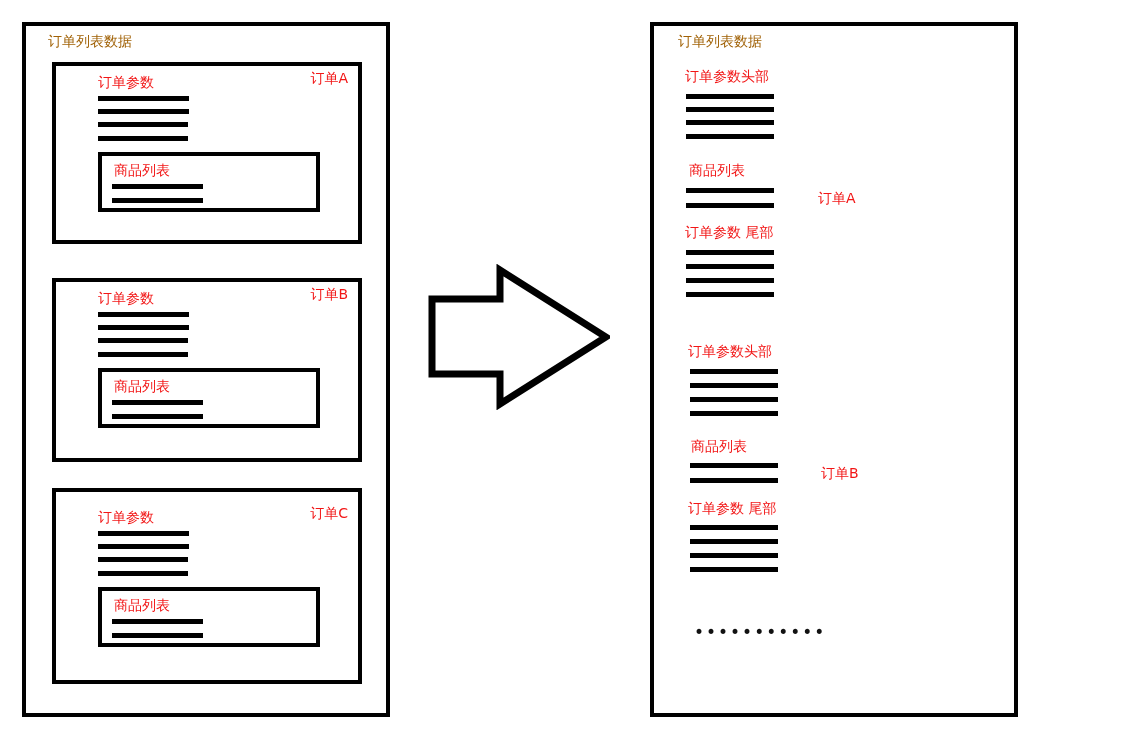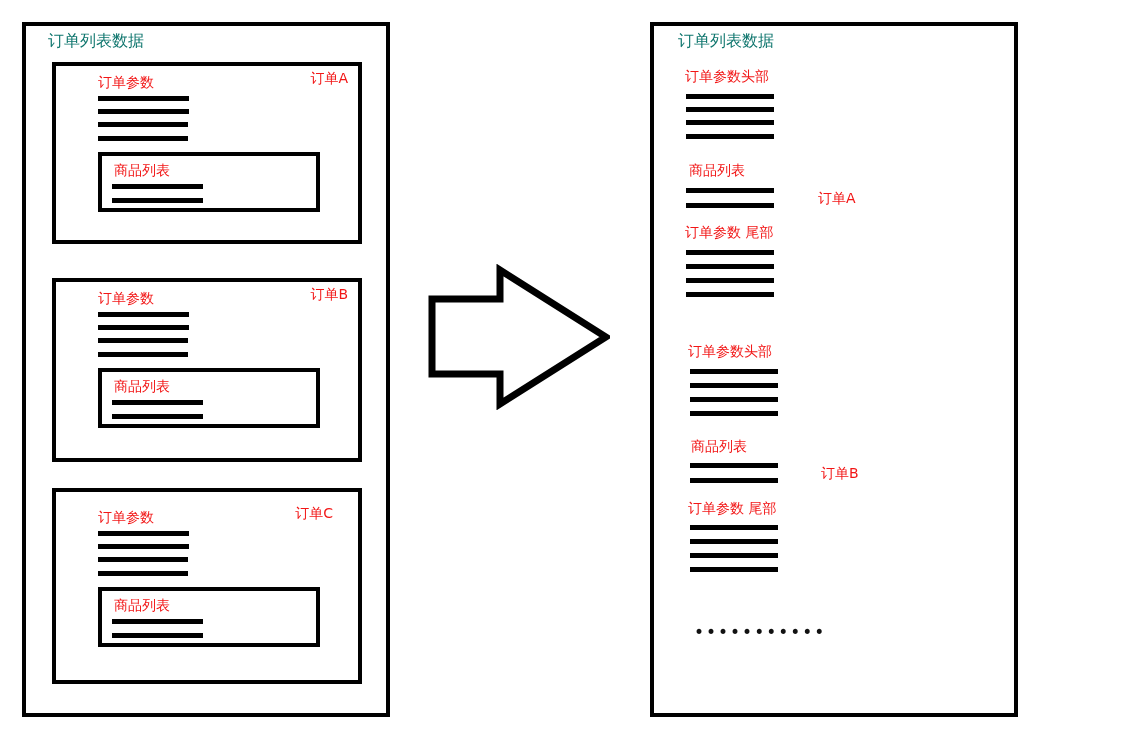--- a/index.html
+++ b/index.html
@@ -21,22 +21,22 @@
 
   
   .panel {
     position: absolute;
     border: 4px solid #000000;
     background: #ffffff;
     box-sizing: border-box;
   }
   .panel-title {
     position: absolute;
-    color: #0f766e;
-    font-size: 16px;
+    color: #a16207;
+    font-size: 14px;
     line-height: 16px;
     white-space: nowrap;
   }
   .card {
     position: absolute;
     border: 4px solid #000000;
     background: #ffffff;
     box-sizing: border-box;
   }
   .lbl {
@@ -112,21 +112,21 @@
     <div class="bar" style="left:42px; top:70px; width:90px;"></div>
     <div class="subbox" style="left:42px; top:86px; width:222px; height:60px;">
       <div class="lbl" style="left:12px; top:6px;">商品列表</div>
       <div class="bar" style="left:10px; top:28px; width:91px;"></div>
       <div class="bar" style="left:10px; top:42px; width:91px;"></div>
     </div>
   </div>
 
   <div class="card" style="left:52px; top:488px; width:310px; height:196px;">
     <div class="lbl" style="left:42px; top:17px;">订单参数</div>
-    <div class="lbl" style="right:25px; top:13px;">订单C</div>
+    <div class="lbl" style="right:10px; top:13px;">订单C</div>
     <div class="bar" style="left:42px; top:39px; width:91px;"></div>
     <div class="bar" style="left:42px; top:52px; width:91px;"></div>
     <div class="bar" style="left:42px; top:65px; width:90px;"></div>
     <div class="bar" style="left:42px; top:79px; width:90px;"></div>
     <div class="subbox" style="left:42px; top:95px; width:222px; height:60px;">
       <div class="lbl" style="left:12px; top:6px;">商品列表</div>
       <div class="bar" style="left:10px; top:28px; width:91px;"></div>
       <div class="bar" style="left:10px; top:42px; width:91px;"></div>
     </div>
   </div>

